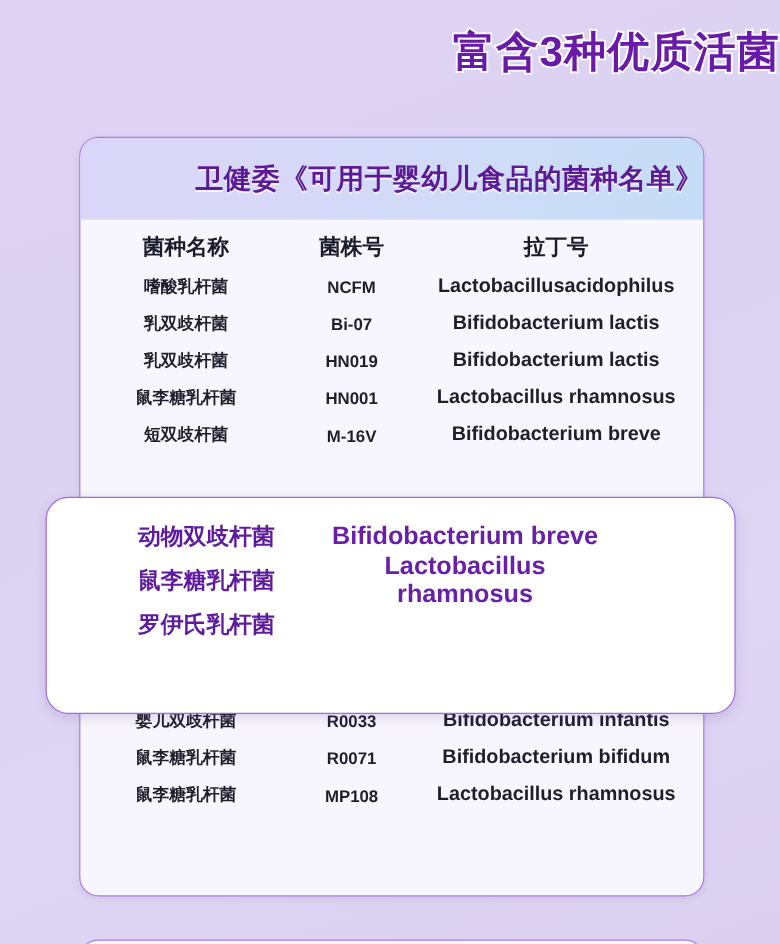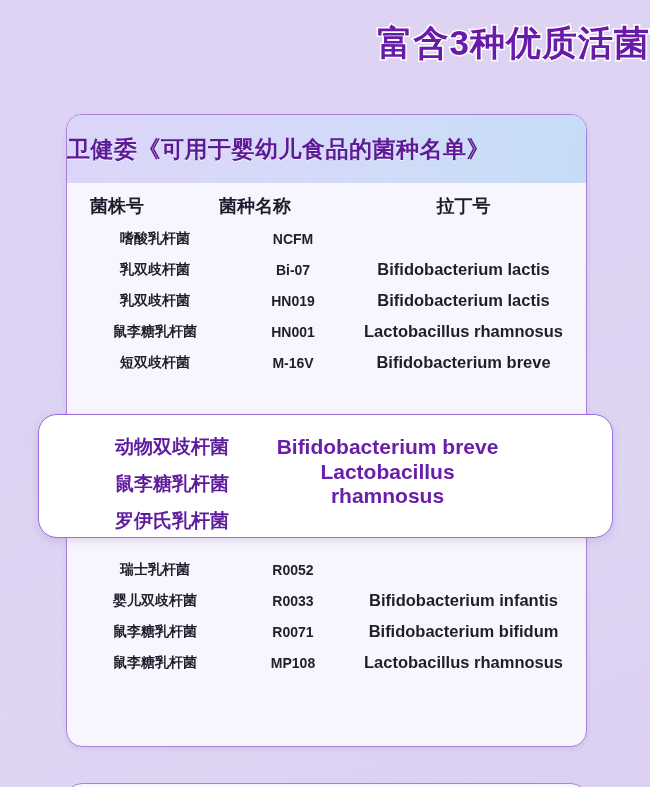--- a/index.html
+++ b/index.html
@@ -44,21 +44,21 @@
     background: #f7f5fd;
     overflow: hidden;
     box-shadow: 0 2px 5px rgba(120,80,170,0.10);
   }
 
   .card-header {
     height: 68px;
     background: linear-gradient(100deg, #dbd6f9 0%, #d7d8f8 35%, #cfdcf8 65%, #c6dcf6 100%);
     display: flex;
     align-items: center;
-    justify-content: flex-start;
+    justify-content: flex-end;
   }
 
   .card-header-title {
     font-size: 23px;
     font-weight: 700;
     color: #5c1a96;
     letter-spacing: 0.5px;
     text-shadow: 0 1px 0 rgba(255,255,255,0.75);
   }
 
@@ -94,21 +94,21 @@
 
   
   .spacer { height: 176px; }
 
   
   .highlight-panel {
     position: absolute;
     left: 38px;
     top: 414px;
     width: 575px;
-    height: 124px;
+    height: 181px;
     background: #ffffff;
     border: 1.6px solid #9b6fdb;
     border-radius: 19px;
     box-shadow: 0 3px 9px rgba(110,70,160,0.18);
     padding-top: 13px;
   }
 
   .hl-row {
     display: flex;
     align-items: center;
@@ -152,28 +152,29 @@
 
 <div class="card">
 
   <div class="card-header">
     <div class="card-header-title">卫健委《可用于婴幼儿食品的菌种名单》</div>
   </div>
 
   <div class="table-area">
 
     <div class="row header-row">
+      <div class="cell col-name">菌种名称</div>
       <div class="cell col-strain">菌株号</div>
-      <div class="cell col-name">菌种名称</div>
       <div class="cell col-latin">拉丁号</div>
     </div>
 
     <div class="row data-row">
       <div class="cell col-name">嗜酸乳杆菌</div>
       <div class="cell col-strain">NCFM</div>
+      <div class="cell col-latin">Lactobacillusacidophilus</div>
     </div>
     <div class="row data-row">
       <div class="cell col-name">乳双歧杆菌</div>
       <div class="cell col-strain">Bi-07</div>
       <div class="cell col-latin">Bifidobacterium lactis</div>
     </div>
     <div class="row data-row">
       <div class="cell col-name">乳双歧杆菌</div>
       <div class="cell col-strain">HN019</div>
       <div class="cell col-latin">Bifidobacterium lactis</div>

